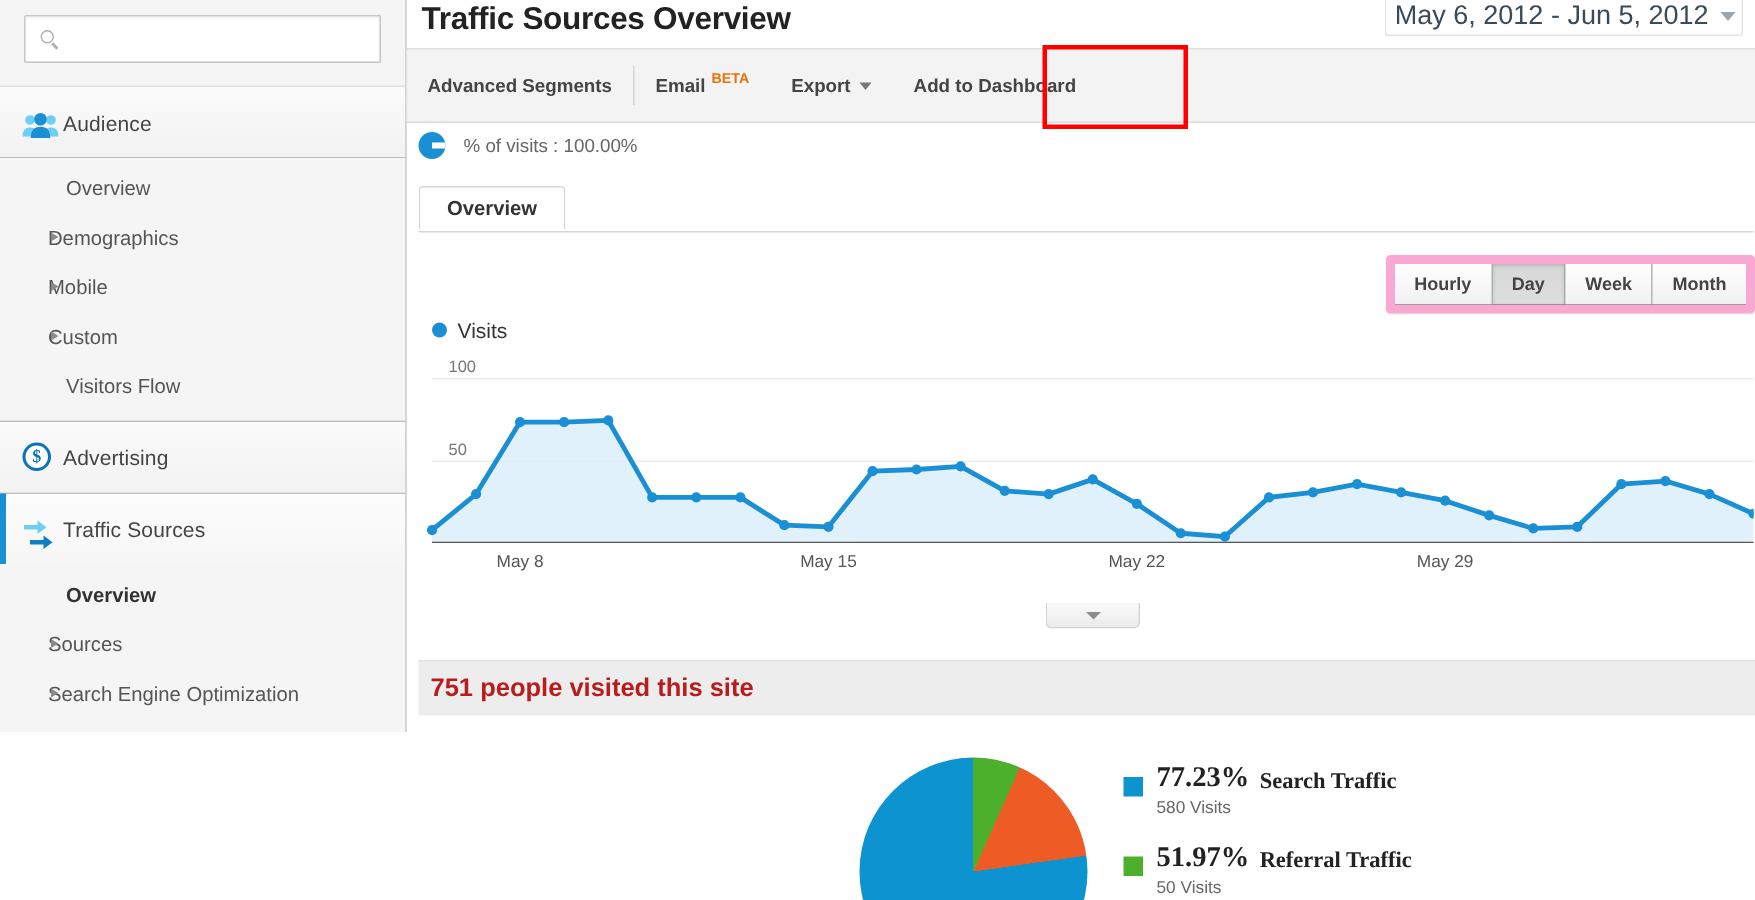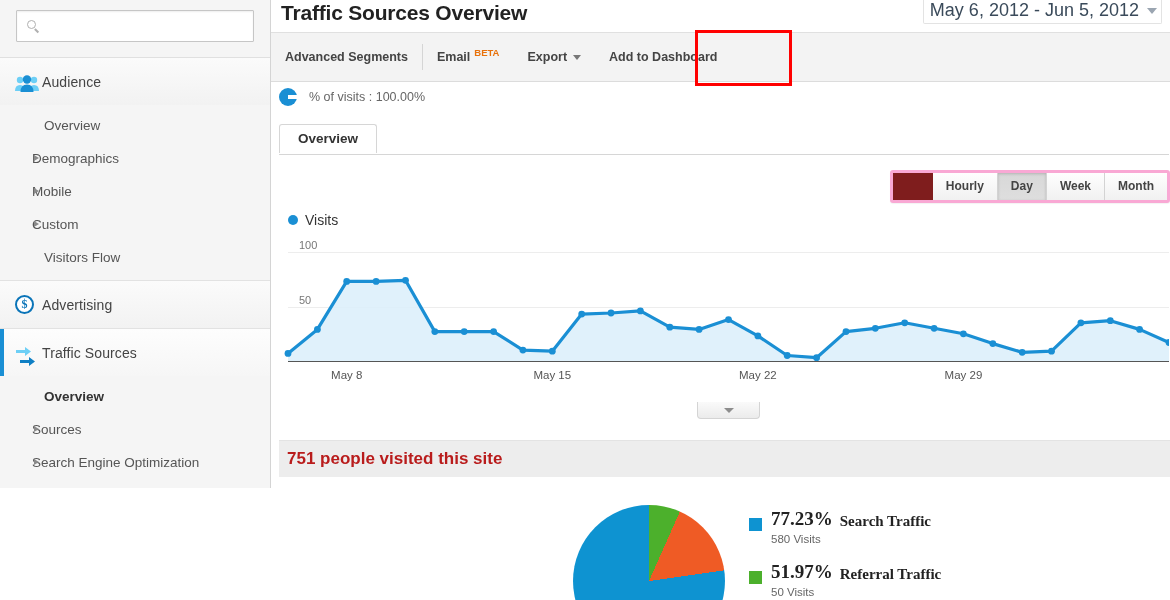--- a/index.html
+++ b/index.html
@@ -241,26 +241,25 @@
 
   
   .chart-panel {
     position: absolute; left: 8px; top: 156px;
     width: 890px; height: 272px;
     background: #fff;
   }
   .gran {
     position: absolute; right: -1px; top: 14px;
     display: flex;
-    border: 3px solid #f9a8d4;
+    border: 6px solid #f9a8d4;
     border-radius: 3px;
     overflow: hidden;
-    background: #7f1d1d;
+    background: #14532d;
     box-shadow: 0 1px 1px rgba(0,0,0,.05);
-    padding-left: 40px;
   }
   .gran-btn {
     padding: 6px 13px 7px 13px;
     font-size: 12px; font-weight: bold;
     color: #444;
     background: linear-gradient(to bottom,#fefefe,#f1f1f1);
     border-right: 1px solid #d3d3d3;
     cursor: pointer;
   }
   .gran-btn:last-child { border-right: 0; }

